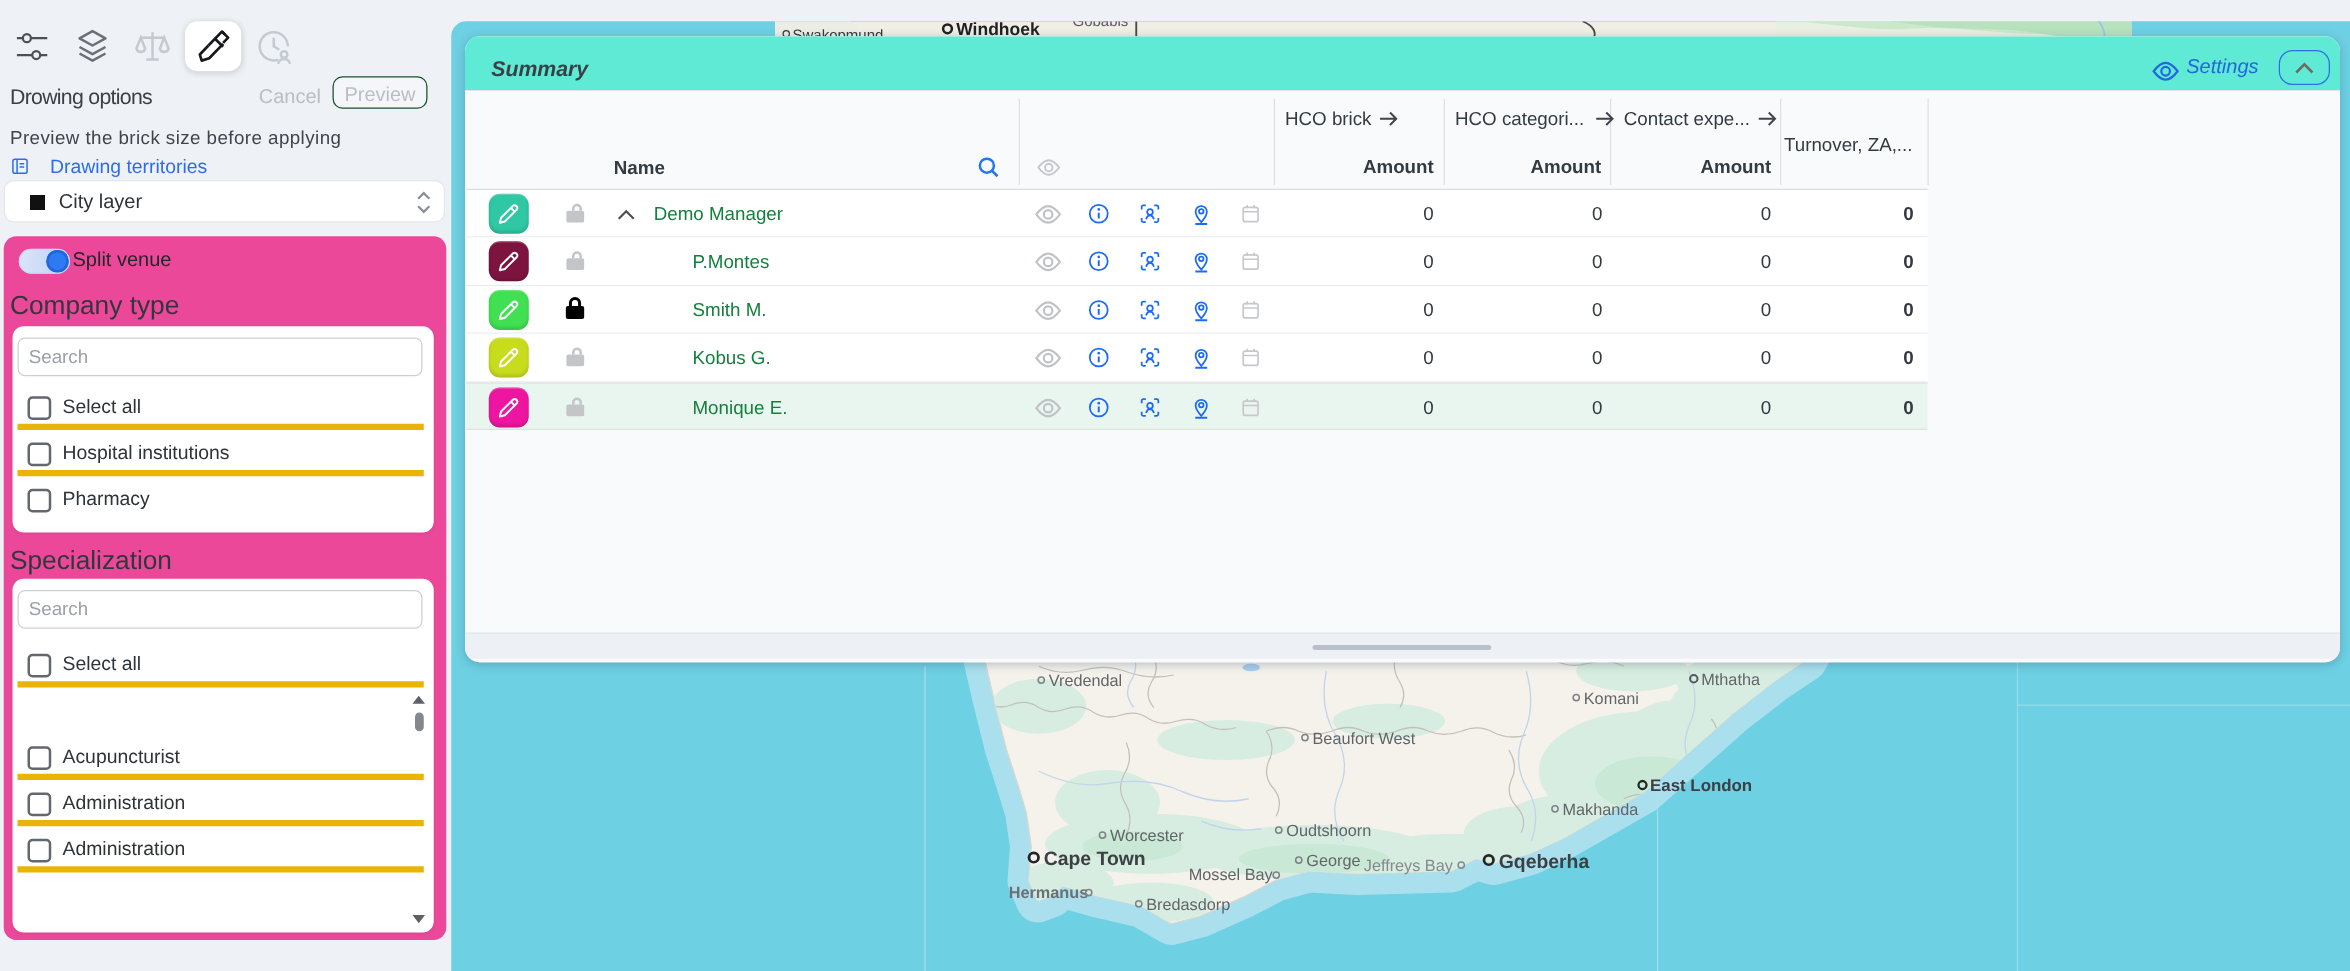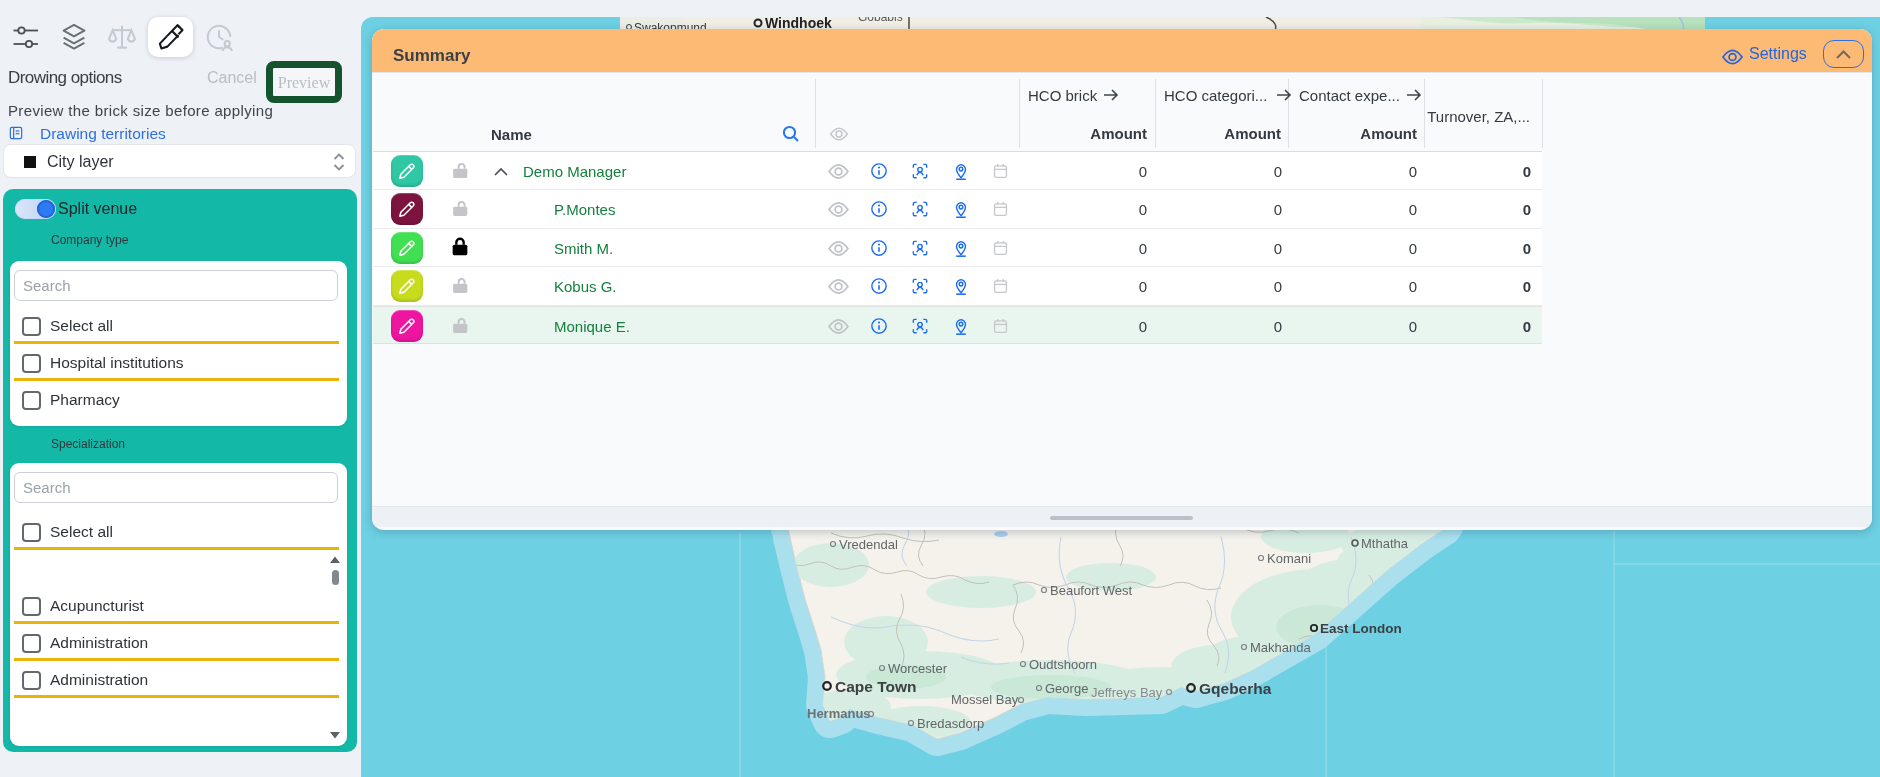--- a/index.html
+++ b/index.html
@@ -7,22 +7,22 @@
   font-family:"Liberation Sans", sans-serif; position:relative; }
 .abs { position:absolute; }
 
 
 #map { left:361px; top:17px; width:1519px; height:760px; background:#6ed0e3;
   border-top-left-radius:12px; overflow:hidden; }
 
 
 #panel { left:372px; top:29px; width:1500px; height:501px; background:#f9fafb;
   border-radius:12px; box-shadow:0 2px 8px rgba(40,70,90,.28); overflow:hidden; }
-#phead { left:0; top:0; width:1500px; height:44px; background:#fdba74;
-  border-radius:12px 12px 0 0; border-bottom:1px solid #e2e6ea; }
+#phead { left:0; top:0; width:1500px; height:44px; background:#5eead4;
+  border-radius:12px 12px 0 0; border-bottom:1px solid #e2e6ea;font-style:italic; }
 #ptitle { left:21px; top:17px; font-size:17px; font-weight:bold; color:#3b4046; }
 #pfoot { left:0; top:477px; width:1500px; height:21px; background:#edf1f5;
   border-top:1px solid #e4e8ec; }
 #hscroll { left:678px; top:9px; width:143px; height:4px; border-radius:2px; background:#b9c0c8; }
 #settings { left:1377px; top:16px; font-size:16px; color:#2565dd; }
 #collapsebtn { left:1451px; top:11px; width:41px; height:28px; border:1.5px solid #2e6fe8;
   border-radius:11px; background:transparent; }
 
 
 .vsep { position:absolute; width:1px; top:50px; height:69px; background:#dde1e6; }
@@ -35,41 +35,41 @@
 .pencil { position:absolute; left:18px; top:3px; width:32px; height:32px; border-radius:9px; box-shadow:inset 0 1px 0 rgba(255,255,255,.22), inset 0 -2px 3px rgba(0,0,0,.14); }
 .zero { position:absolute; top:11px; font-size:15px; color:#343a41; text-align:right; width:60px; }
 .zb { font-weight:bold; }
 
 
 #sidebar { left:0; top:0; width:361px; height:777px; }
 #activebtn { left:148px; top:17px; width:45px; height:40px; background:#fff; border-radius:10px;
   box-shadow:0 1px 5px rgba(30,40,60,.18); }
 #drowing { left:8px; top:68px; font-size:17px; font-weight:normal; color:#3a4046; letter-spacing:-0.55px; }
 #cancel { left:207px; top:69px; font-size:16px; color:#b9bec5; }
-#previewbtn { left:266px; top:61px; width:76px; height:42px; border:7px solid #14532d; border-radius:8px;
-  color:#b9bec5; font-size:16px; text-align:center; line-height:30px; background:#f4f6f9;font-family:Liberation Serif, serif; }
+#previewbtn { left:266px; top:61px; width:76px; height:26px; border:1px solid #14532d; border-radius:8px;
+  color:#b9bec5; font-size:16px; text-align:center; line-height:30px; background:#f4f6f9; }
 #brick { left:8px; top:102px; font-size:15px; color:#3f454c; letter-spacing:0.35px; }
 #drawterr { left:40px; top:125px; font-size:15.5px; color:#2d6ee8; }
 #citysel { left:3px; top:144px; width:353px; height:34px; background:#fff; border:1px solid #e3e6ea;
   border-radius:8px; }
 #citysq { left:20px; top:11px; width:12px; height:12px; background:#111; }
 #citytxt { left:43px; top:8px; font-size:16px; color:#2f3338; }
-#filterpanel { left:3px; top:189px; width:354px; height:563px; background:#14b8a6; border-radius:10px; }
+#filterpanel { left:3px; top:189px; width:354px; height:563px; background:#ec4899; border-radius:10px; }
 #toggletrack { left:12px; top:10px; width:41px; height:20px; border-radius:10px;
   background:linear-gradient(90deg,#dbe5f8,#b9d3f7); box-shadow:inset 0 0 0 1px #c4d8f8; }
 #toggleknob { left:22px; top:1px; width:18px; height:18px; border-radius:50%;
   background:#2e7af2; box-shadow:inset 0 0 0 2px #2365e0; }
 #splitlbl { left:55px; top:11px; font-size:16px; color:#22272c; }
-.seclbl { position:absolute; left:5px; font-size:12px; color:#32373d;margin-left:43px; }
+.seclbl { position:absolute; left:5px; font-size:21px; color:#32373d; }
 .listpanel { position:absolute; left:7px; width:337px; background:#fff; border-radius:9px;
   box-shadow:0 1px 3px rgba(30,40,60,.08); }
 .search { position:absolute; left:4px; top:9px; width:324px; height:31px; border:1px solid #ccd0d6;
   border-radius:6px; background:#fff; color:#9ba1a9; font-size:15px; line-height:29px;
   padding-left:8px; }
-.chkrow { position:absolute; left:4px; width:325px; height:37px; border-bottom:3px solid #eab308; }
+.chkrow { position:absolute; left:4px; width:325px; height:37px; border-bottom:5px solid #eab308; }
 .chk { position:absolute; left:8px; top:10px; width:19px; height:19px; border:2px solid #63686e;
   border-radius:4px; background:#fff; }
 .chklbl { position:absolute; left:36px; top:10px; font-size:15.5px; color:#2e3339; }
 .norb { border-bottom:none; }
 .i { position:absolute; }
 .pg { position:absolute; left:5px; top:5px; width:22px; height:22px; }
 .lk { left:76px; top:7px; width:22px; height:22px; }
 .row:nth-of-type(0) {}
 .eye { left:454px; top:11px; width:23px; height:17px; }
 .info { left:496px; top:9px; width:20px; height:20px; }

